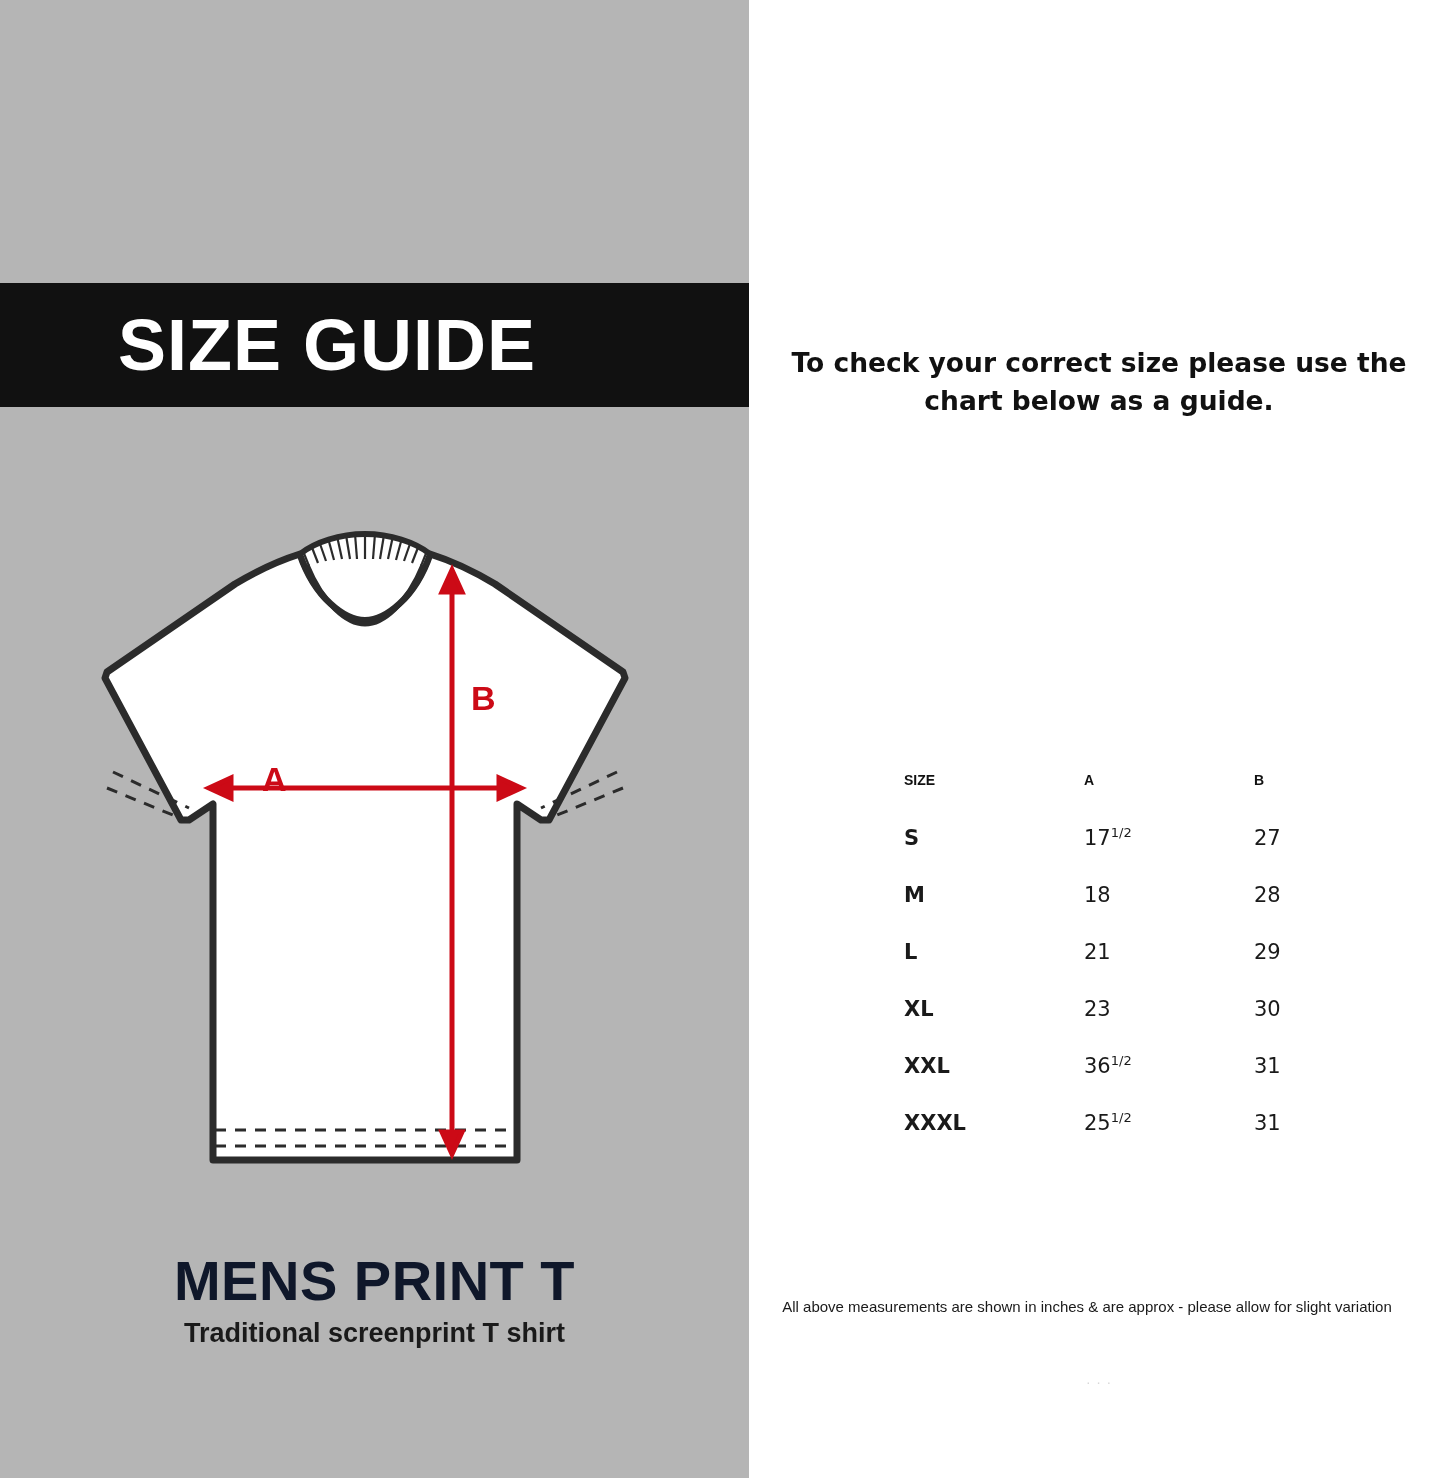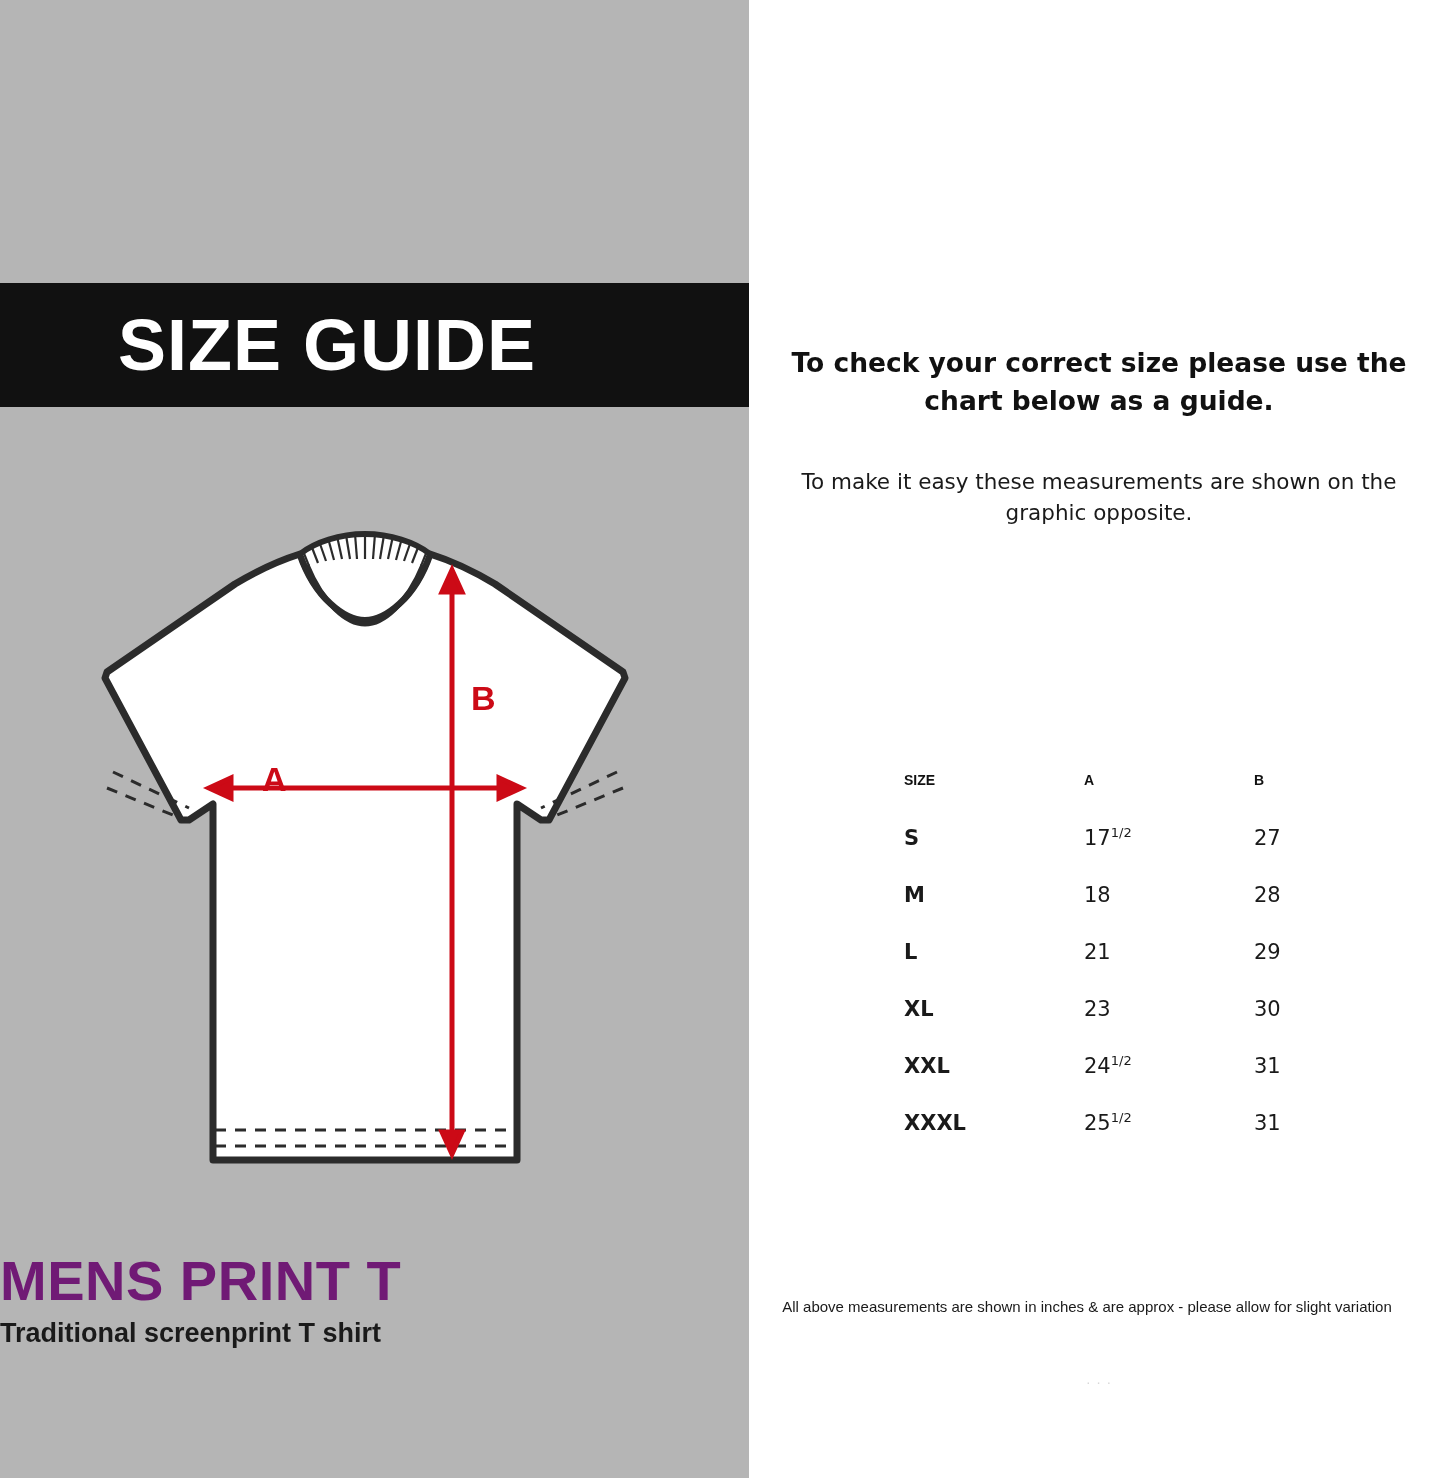--- a/index.html
+++ b/index.html
@@ -45,32 +45,33 @@
     font-size: 72px;
     letter-spacing: 1px;
     color: #ffffff;
     line-height: 84px;
   }
   .product-name {
     position: absolute;
     left: 0;
     top: 1248px;
     width: 749px;
-    text-align: left;
+    text-align: center;
     font-family: "Liberation Sans", sans-serif;
     font-weight: bold;
     font-size: 56px;
-    color: #701a75;
+    color: #0f172a;
     letter-spacing: 0.5px;
   }
   .product-sub {
     position: absolute;
     left: 0;
     top: 1318px;
     width: 749px;
+    text-align: center;
     font-family: "Liberation Sans", sans-serif;
     font-weight: bold;
     font-size: 27px;
     color: #1a1a1a;
   }
 
   .shirt-wrap {
     position: absolute;
     left: 85px;
     top: 520px;
@@ -282,21 +283,20 @@
 
     <div class="letter letter-a">A</div>
     <div class="letter letter-b">B</div>
 
     <div class="product-name">MENS PRINT T</div>
     <div class="product-sub">Traditional screenprint T shirt</div>
   </div>
 
   <div class="right-panel">
     <div class="rp-heading">To check your correct size please use the chart below as a guide.</div>
-    <div class="rp-para1">To make it easy these measurements are shown on the graphic opposite.</div>
 
     <table class="size-table">
       <thead>
         <tr>
           <th class="col-size">SIZE</th>
           <th class="col-a">A</th>
           <th class="col-b">B</th>
         </tr>
       </thead>
       <tbody>
@@ -315,21 +315,21 @@
           <td class="col-a"><span>21</span><span class="frac"></span></td>
           <td class="col-b">29</td>
         </tr>
         <tr>
           <td class="size-cell">XL</td>
           <td class="col-a"><span>23</span><span class="frac"></span></td>
           <td class="col-b">30</td>
         </tr>
         <tr>
           <td class="size-cell">XXL</td>
-          <td class="col-a"><span>24</span><span class="frac">1/2</span></td>
+          <td class="col-a"><span>36</span><span class="frac">1/2</span></td>
           <td class="col-b">31</td>
         </tr>
         <tr>
           <td class="size-cell">XXXL</td>
           <td class="col-a"><span>25</span><span class="frac">1/2</span></td>
           <td class="col-b">31</td>
         </tr>
       </tbody>
     </table>
 

